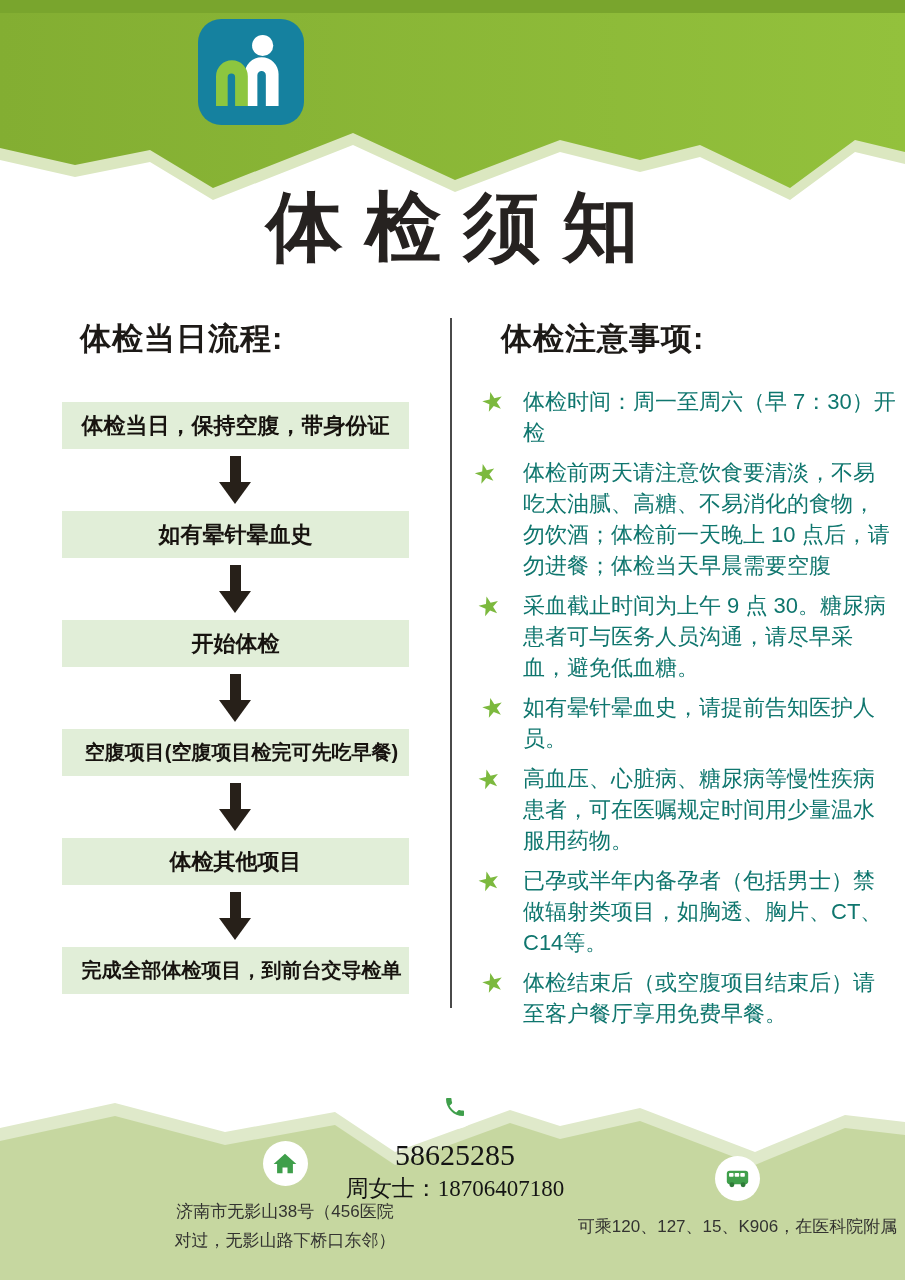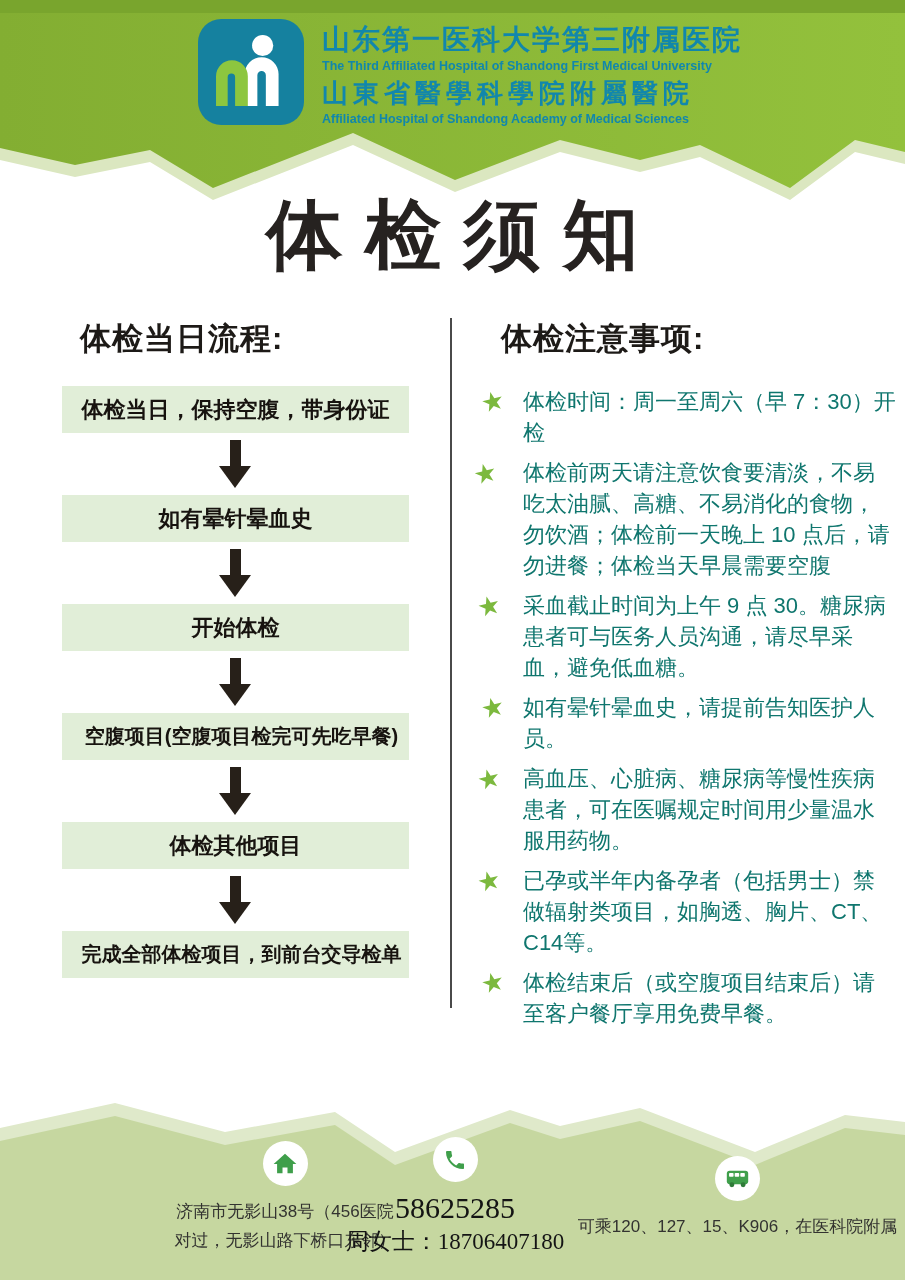--- a/index.html
+++ b/index.html
@@ -14,28 +14,28 @@
   .header-zig{top:0;height:210px;}
   .footer-zig{bottom:0;height:185px;}
   .logo{position:absolute;left:198px;top:19px;width:106px;height:106px;}
   .hosp-text{position:absolute;left:322px;top:22px;width:440px;color:#15829f;}
   .hosp-cn1{font-size:28px;font-weight:800;letter-spacing:2px;line-height:36px;color:#1187ac;}
   .hosp-en1{font-size:12.5px;font-weight:700;line-height:17px;color:#1187ac;}
   .hosp-cn2{font-size:26px;font-weight:800;letter-spacing:5px;line-height:36px;color:#1187ac;}
   .hosp-en2{font-size:12.5px;font-weight:700;line-height:17px;color:#1187ac;}
   
   .main-title{
-    position:absolute;top:192px;left:0;width:100%;text-align:center;
+    position:absolute;top:184px;left:0;width:100%;text-align:center;
     font-size:76px;font-weight:900;color:#262220;
     letter-spacing:0.30em;text-indent:0.30em;line-height:86px;
   }
   
   .flow-col{position:absolute;left:62px;top:300px;width:347px;}
   .col-heading{margin:18px;font-size:31px;font-weight:900;color:#1d1a17;letter-spacing:1px;}
-  .flow-steps{margin-top:26px;}
+  .flow-steps{margin-top:42px;}
   .flow-box{
     background:#e1eed8;height:47px;display:flex;align-items:center;justify-content:center;
     font-size:22px;font-weight:800;color:#17130f;white-space:nowrap;
   }
   .flow-box.tight{font-size:20px;padding-left:12px;}
   .arrow-wrap{height:62px;display:flex;align-items:center;justify-content:center;}
   .arrow{position:relative;width:11px;height:26px;background:#272019;margin-bottom:22px;}
   .arrow::after{
     content:"";position:absolute;top:26px;left:-11px;width:0;height:0;
     border-left:16px solid transparent;border-right:16px solid transparent;
@@ -48,21 +48,21 @@
   .notes-list{margin-top:26px;}
   .note{display:flex;gap:13px;margin-bottom:9px;}
   .star{
     flex:0 0 27px;font-size:26px;line-height:30px;color:#7cb93e;
     transform:rotate(-14deg);text-align:center;
   }
   .note p{margin:0;font-size:22px;line-height:31px;color:#0f766e;}
   
   .f-col{position:absolute;display:flex;flex-direction:column;align-items:center;}
   .f-col-address{left:115px;top:1141px;width:340px;}
-  .f-col-phone{left:340px;top:1137px;width:230px;}
+  .f-col-phone{left:340px;top:1084px;width:230px;}
   .f-col-bus{left:575px;top:1156px;width:325px;justify-content:space-between;}
   .icon-circle{
     width:45px;height:45px;border-radius:50%;background:#ffffff;
     display:flex;align-items:center;justify-content:center;
   }
   .f-text{margin-top:11px;font-size:17px;line-height:29px;color:#333330;font-weight:500;text-align:center;}
   .f-text-left{text-align:left;}
   .phone-main{margin-top:8px;font-family:"Liberation Serif","DejaVu Serif",serif;font-size:30px;line-height:36px;color:#141414;}
   .phone-contact{font-family:"Liberation Serif","DejaVu Serif",serif;font-size:23px;line-height:32px;color:#141414;}
 </style>
@@ -83,26 +83,20 @@
     <rect x="0" y="0" width="905" height="13" fill="#79a52d"></rect>
   </svg>
 
   <svg class="logo" viewBox="0 0 100 100">
     <rect x="0" y="0" width="100" height="100" rx="22" fill="#15819f"></rect>
     <circle cx="61" cy="25" r="10" fill="#ffffff"></circle>
     <path d="M44 82 V52 a16 16 0 0 1 32 0 v30 h-12 V53 a4 4 0 0 0 -8 0 v29 Z" fill="#ffffff"></path>
     <path d="M17 82 V54 a15 15 0 0 1 30 0 v28 H35 V55 a3.5 3.5 0 0 0 -7 0 v27 Z" fill="#8dc63f"></path>
   </svg>
 
-  <div class="hosp-text">
-    <div class="hosp-cn1">山东第一医科大学第三附属医院</div>
-    <div class="hosp-en1">The Third Affiliated Hospital of Shandong First Medical University</div>
-    <div class="hosp-cn2">山東省醫學科學院附屬醫院</div>
-    <div class="hosp-en2">Affiliated Hospital of Shandong Academy of Medical Sciences</div>
-  </div>
 
   <div class="main-title">体检须知</div>
 
   <div class="flow-col">
     <h2 class="col-heading">体检当日流程:</h2>
     <div class="flow-steps">
       <div class="flow-box">体检当日，保持空腹，带身份证</div>
       <div class="arrow-wrap">
           <div class="arrow"></div>
         </div>

